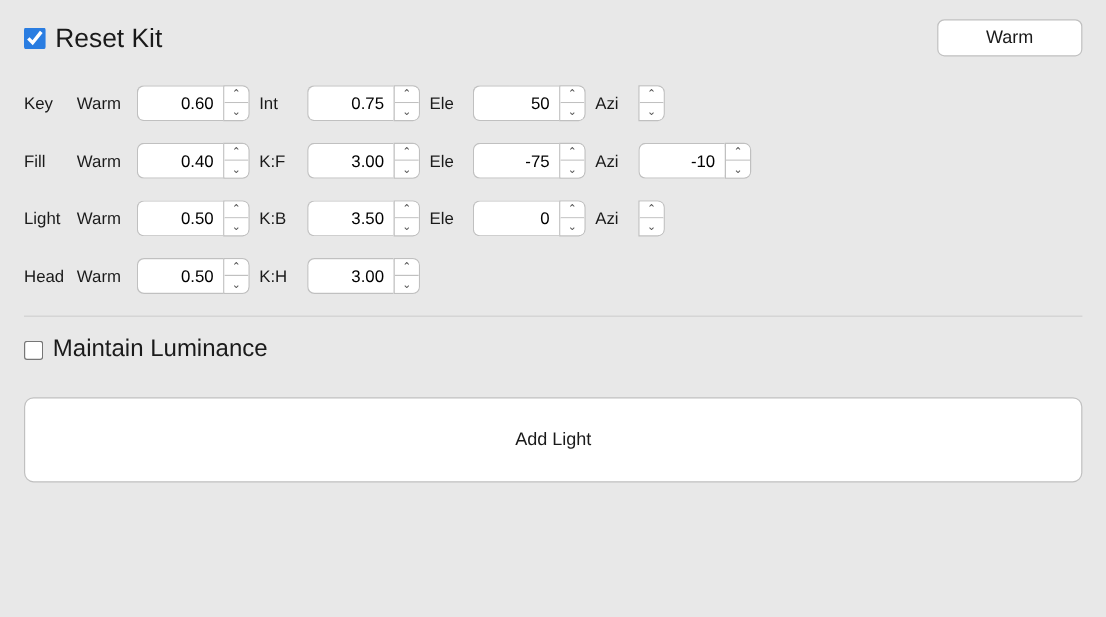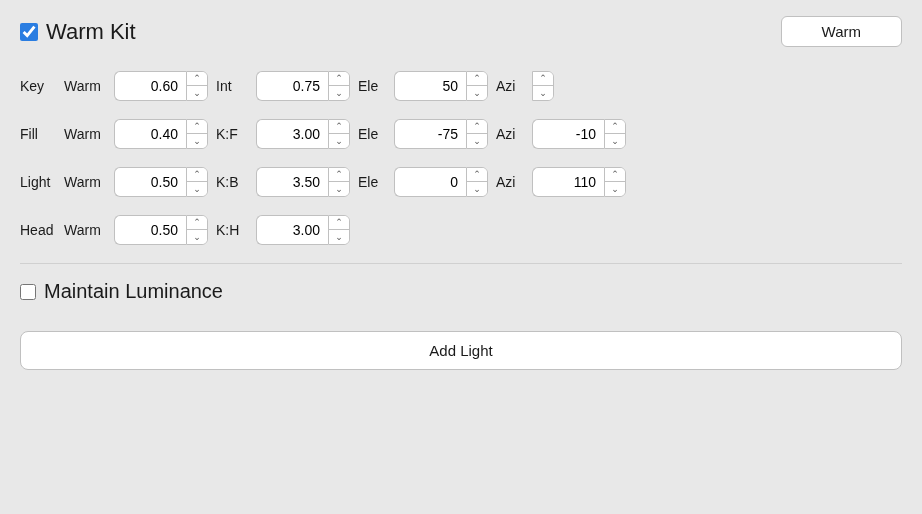--- a/index.html
+++ b/index.html
@@ -129,21 +129,21 @@
 
     .maintain-label {
       font-size: 20px;
     }
 
     .add-light-button {
       width: 100%;
       background: white;
       border: 1px solid #c0c0c0;
       border-radius: 8px;
-      padding: 10px;
+      padding: 26px;
       font-size: 15px;
       cursor: pointer;
       color: #1a1a1a;
       margin-top: 8px;
     }
 
     .divider {
       width: 100%;
       height: 1px;
       background: #d0d0d0;
@@ -152,21 +152,21 @@
   </style>
 </head>
 <body>
 
 
 
 
 <div class="header-row">
   <div class="light-kit-label">
     <input type="checkbox" class="light-kit-checkbox" checked="" style="">
-    <span>Warm Kit</span>
+    <span>Reset Kit</span>
   </div>
   <button class="reset-button">Warm</button>
 </div>
 
 
 <div id="rows-container">
     <div class="row">
     <span class="label">Key</span>
     <span class="label-warm">Warm</span>
 
@@ -274,21 +274,20 @@
       <input type="text" class="spinbox-input" value="0" style="">
       <div class="spinbox-buttons">
         <button class="spin-up">⌃</button>
         <button class="spin-down">⌄</button>
       </div>
     </div>
 
       <span class="label" style="min-width:28px">Azi</span>
 
     <div class="spinbox-container">
-      <input type="text" class="spinbox-input" value="110" style="">
       <div class="spinbox-buttons">
         <button class="spin-up">⌃</button>
         <button class="spin-down">⌄</button>
       </div>
     </div>
     </div>
     <div class="row">
     <span class="label">Head</span>
     <span class="label-warm">Warm</span>
 

